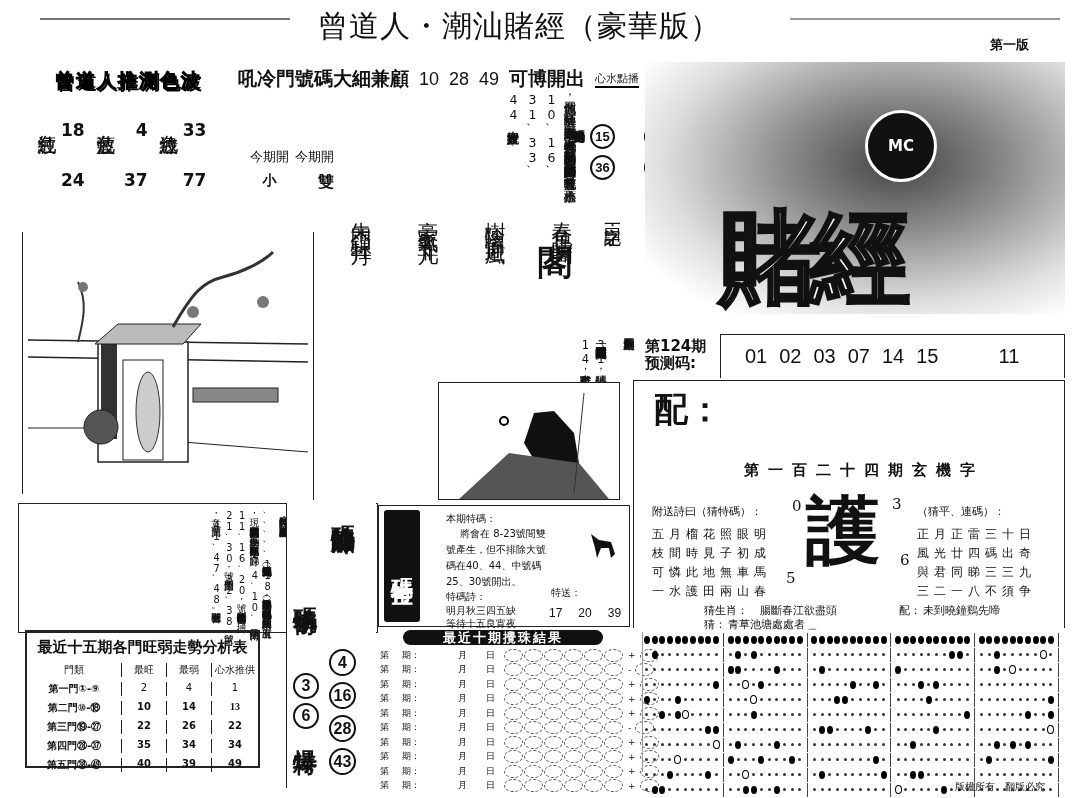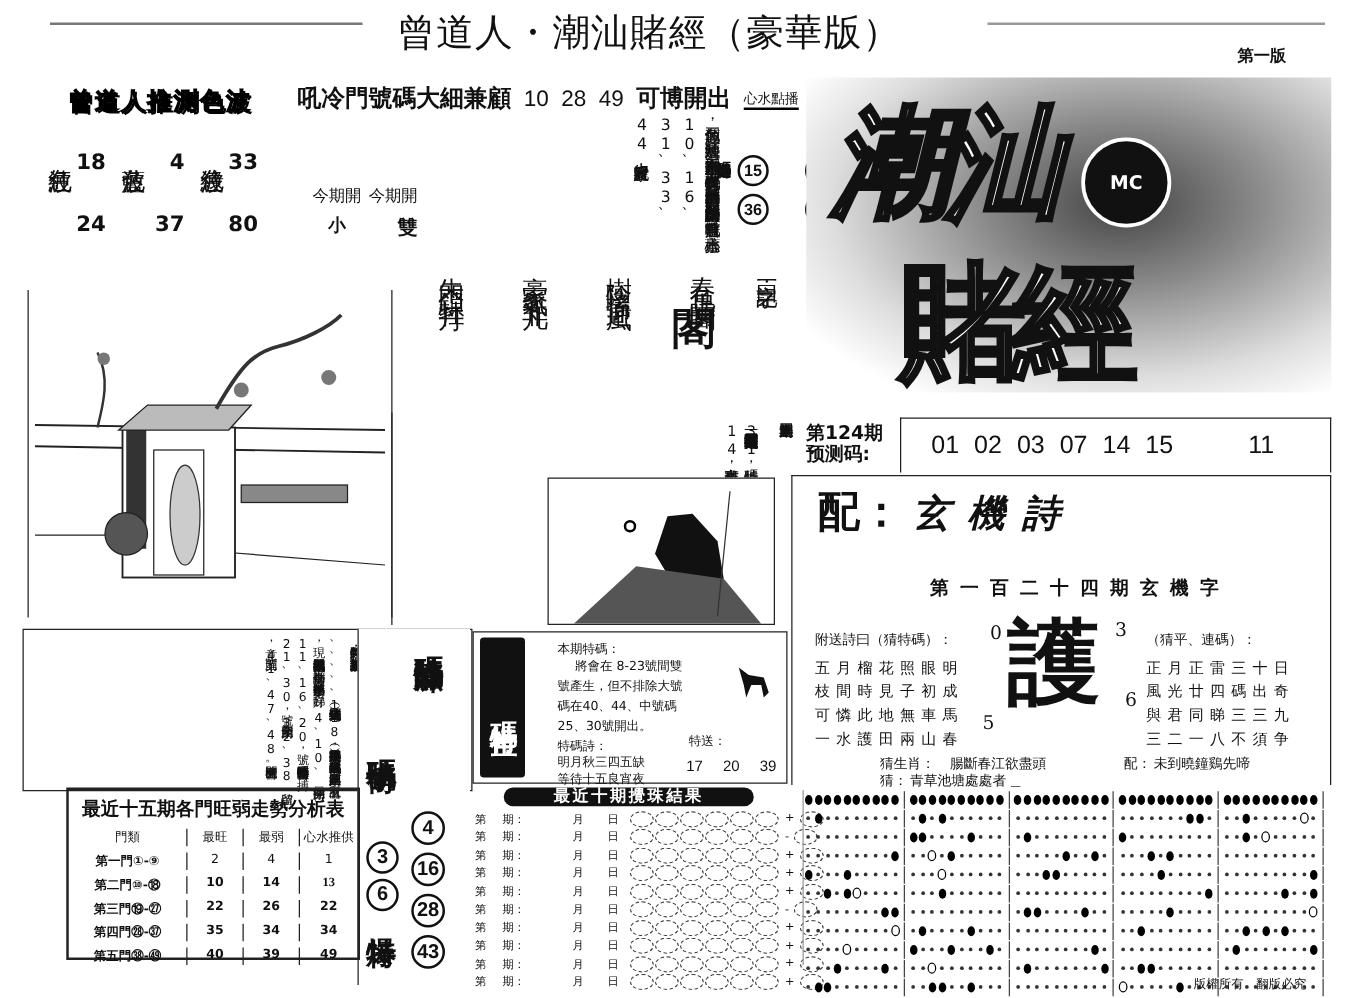--- a/index.html
+++ b/index.html
@@ -37,21 +37,21 @@
     <div class="vert" style="font-size:19px;line-height:1;">藍色波</div>
     <div style="display:flex;flex-direction:column;justify-content:space-between;font-weight:bold;font-size:17px;align-items:flex-end;width:28px;">
         <span>4</span>
         <span>37</span>
       </div>
   </div>
   <div style="display:flex;gap:4px;">
     <div class="vert" style="font-size:19px;line-height:1;">綠色波</div>
     <div style="display:flex;flex-direction:column;justify-content:space-between;font-weight:bold;font-size:17px;">
         <span>33</span>
-        <span>80</span>
+        <span>77</span>
       </div>
   </div>
 </div>
 
 <div class="abs" style="left:250px;top:148px;font-size:13px;display:flex;gap:6px;">
   <div style="display:flex;flex-direction:column;align-items:center;gap:6px;">
       <span>今期開</span>
       <b style="font-size:14px;">小</b>
     </div>
   <div style="display:flex;flex-direction:column;align-items:flex-end;gap:6px;">
@@ -72,21 +72,20 @@
 
 <div class="abs vert" style="left:570px;top:120px;font-size:12px;font-weight:bold;">近期特碼走勢</div>
 <div class="abs" style="left:590px;top:124px;display:grid;grid-template-columns:38px 38px;row-gap:6px;">
   <span class="circle" style="width:25px;height:25px;font-size:13px;">15</span>
   <span class="circle" style="width:25px;height:25px;font-size:13px;margin-left:16px;">27</span>
   <span class="circle" style="width:25px;height:25px;font-size:13px;">36</span>
   <span class="circle" style="width:25px;height:25px;font-size:13px;margin-left:16px;">43</span>
 </div>
 
 <div class="abs" style="left:645px;top:62px;width:420px;height:252px;background:radial-gradient(ellipse at 60% 40%, #444 0%, #888 30%, #ddd 65%, #fff 85%);">
-  <div class="abs serif" style="left:20px;top:5px;font-size:96px;font-weight:bold;font-style:italic;color:#fff;-webkit-text-stroke:3px #111;letter-spacing:-6px;">潮汕</div>
   <div class="abs" style="left:220px;top:48px;width:72px;height:72px;border-radius:50%;background:#111;border:3px solid #fff;color:#fff;display:flex;align-items:center;justify-content:center;font-size:15px;font-weight:bold;">MC</div>
   <div class="abs serif" style="left:75px;top:130px;font-size:100px;font-weight:bold;color:#fff;-webkit-text-stroke:3px #111;letter-spacing:-10px;">賭經</div>
 </div>
 
 <div class="abs" style="left:350px;top:205px;display:flex;flex-direction:row-reverse;gap:46px;">
   <div class="vert serif" style="font-size:21px;line-height:1;letter-spacing:6px;">春色上晴閣</div>
   <div class="vert serif" style="font-size:21px;line-height:1;letter-spacing:6px;">樹陰搖迎風</div>
   <div class="vert serif" style="font-size:21px;line-height:1;letter-spacing:6px;">豪家氣非凡</div>
   <div class="vert serif" style="font-size:21px;line-height:1;letter-spacing:6px;">朱門鎖牡丹</div>
 </div>
@@ -137,21 +136,20 @@
   <span>03</span>
   <span>07</span>
   <span>14</span>
   <span>15</span>
   <span style="margin-left:48px;">11</span>
 </div>
 
 <div class="abs box" style="left:633px;top:380px;width:432px;height:248px;border-width:1.5px 1.5px 0 1.5px;">
   <div class="abs" style="left:20px;top:6px;display:flex;align-items:baseline;gap:8px;">
     <span style="font-size:34px;font-weight:bold;">配：</span>
-    <span style="font-size:30px;font-weight:bold;font-style:italic;letter-spacing:14px;">玄機詩</span>
   </div>
   <div class="abs serif" style="left:110px;top:80px;font-size:15px;font-weight:bold;letter-spacing:9px;">第一百二十四期玄機字</div>
   <div class="abs" style="left:18px;top:123px;font-size:11px;">附送詩曰（猜特碼）：</div>
   <div class="abs" style="left:18px;top:144px;font-size:12px;line-height:19px;letter-spacing:5px;">
     <div>五月榴花照眼明</div>
     <div>枝間時見子初成</div>
     <div>可憐此地無車馬</div>
     <div>一水護田兩山春</div>
   </div>
   <div class="abs serif" style="left:158px;top:116px;font-size:15px;">0</div>
@@ -195,21 +193,21 @@
     <span class="circle" style="width:27px;height:27px;font-size:16px;">28</span>
     <span class="circle" style="width:27px;height:27px;font-size:16px;">43</span>
   </div>
   <div class="abs" style="left:6px;top:170px;display:flex;flex-direction:column;gap:4px;">
     <span class="circle" style="width:26px;height:26px;font-size:16px;">3</span>
     <span class="circle" style="width:26px;height:26px;font-size:16px;">6</span>
   </div>
   <div class="abs vert serif" style="left:6px;top:228px;font-size:24px;font-weight:bold;line-height:1;">特爆</div>
 </div>
 
-<div class="abs box" style="left:25px;top:630px;width:235px;height:138px;border-width:2px;margin-left:28px;">
+<div class="abs box" style="left:25px;top:630px;width:235px;height:138px;border-width:2px;">
   <div style="text-align:center;font-size:15px;font-weight:bold;margin-top:6px;" class="serif">最近十五期各門旺弱走勢分析表</div>
   <div style="display:grid;grid-template-columns:95px 45px 45px 46px;font-size:10px;margin-top:6px;row-gap:5px;text-align:center;">
     <span style="border-right:1px solid #222;">門類</span>
     <span style="border-right:1px solid #222;">最旺</span>
     <span style="border-right:1px solid #222;">最弱</span>
     <span>心水推供</span>
     <span style="font-weight:bold;border-right:1px solid #222;">第一門①-⑨</span>
     <span style="border-right:1px solid #222;">2</span>
     <span style="border-right:1px solid #222;">4</span>
     <span>1</span>

